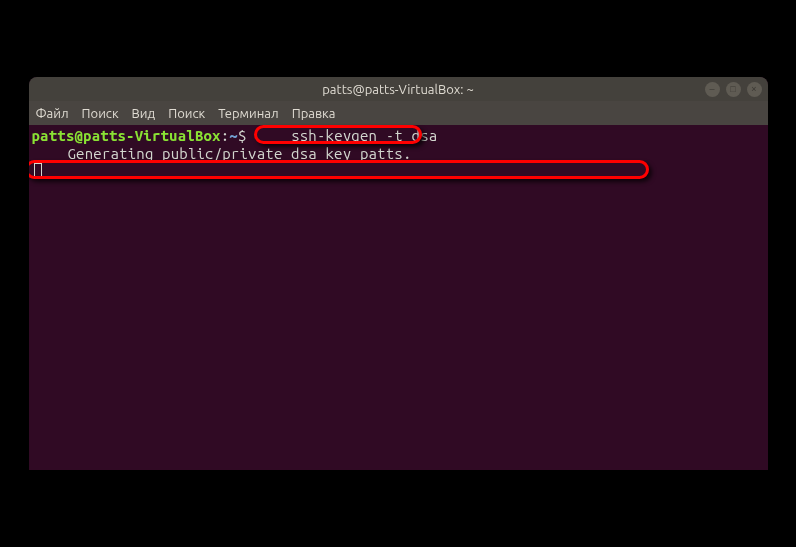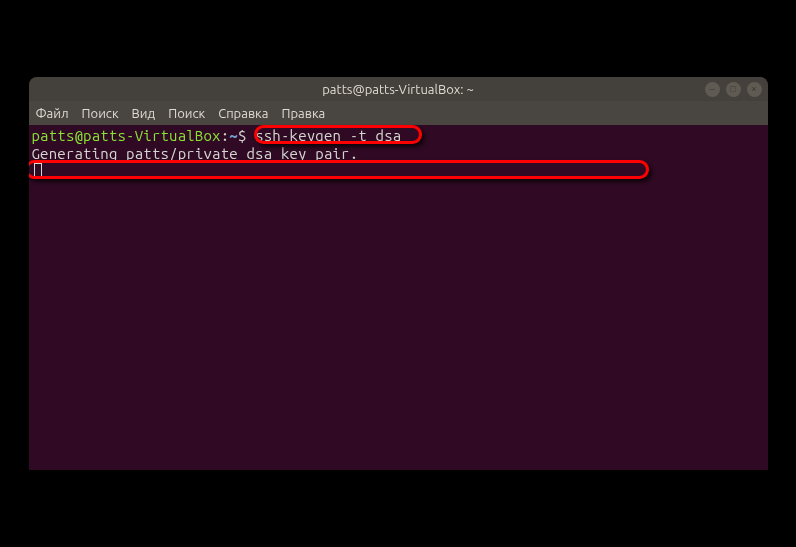--- a/index.html
+++ b/index.html
@@ -76,31 +76,32 @@
       font-size: 15px;
       line-height: 1.18;
       padding: 2px 3px;
       font-family: "Ubuntu Mono", "DejaVu Sans Mono", monospace;
       letter-spacing: 0.2px;
       height: calc(100% - 48px);
       position: relative;
     }
     .prompt-user {
       color: #8ae234;
-      font-weight: normal;
+      font-weight: bold;
     }
     .prompt-path {
       color: #729fcf;
       font-weight: bold;
     }
     .prompt-dollar {
       color: #d3d7cf;
     }
     .out {
       color: #d3d7cf;
+      padding-left: 36px;
     }
     .cursor-box {
       display: inline-block;
       width: 8px;
       height: 15px;
       border: 1px solid #d3d7cf;
       vertical-align: -2px;
       margin-left: 2px;
     }
     .highlight-box1 {
@@ -136,23 +137,23 @@
       <span class="control-btn">–</span>
       <span class="control-btn">□</span>
       <span class="control-btn">×</span>
     </div>
   </div>
   <div class="menubar">
     <span class="menu-item">Файл</span>
     <span class="menu-item">Поиск</span>
     <span class="menu-item">Вид</span>
     <span class="menu-item">Поиск</span>
-    <span class="menu-item">Справка</span>
+    <span class="menu-item">Терминал</span>
     <span class="menu-item">Правка</span>
   </div>
   <div class="terminal-body">
     <div><span class="prompt-user">patts@patts-VirtualBox</span><span class="prompt-dollar">:</span><span class="prompt-path">~</span><span class="prompt-dollar">$ </span><span class="out">ssh-keygen -t dsa</span></div>
-    <div class="out">Generating patts/private dsa key pair.</div>
+    <div class="out">Generating public/private dsa key patts.</div>
     <div><span class="cursor-box"></span></div>
     <div class="highlight-box1"></div>
     <div class="highlight-box2"></div>
   </div>
 </div>
 
 </body></html>

